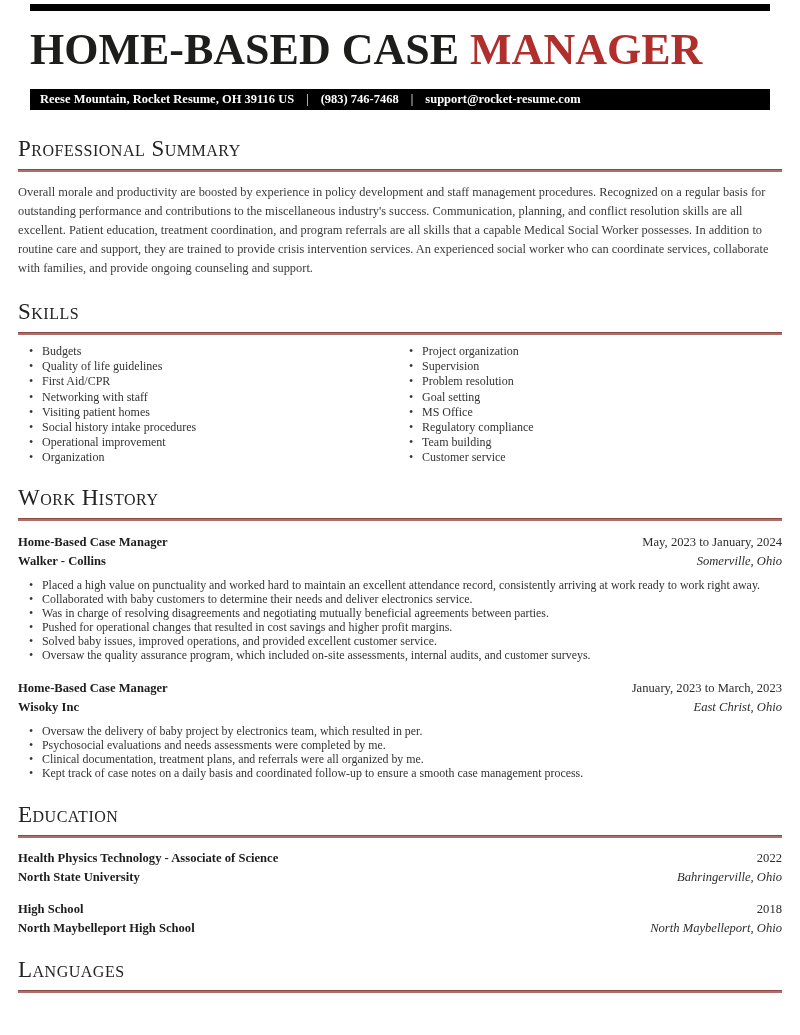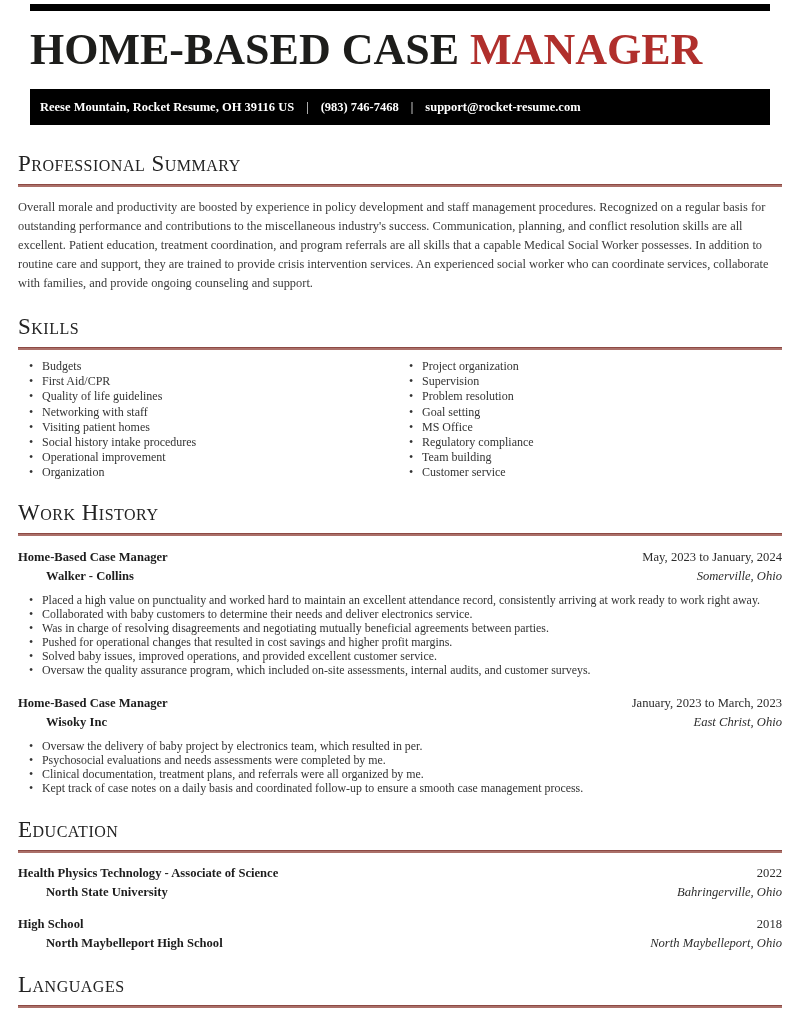--- a/index.html
+++ b/index.html
@@ -16,21 +16,21 @@
 
   h1.res-title {
     margin:16px 30px 0 30px;
     font-family:"Liberation Serif", serif;
     font-size:44px; font-weight:bold; line-height:46px;
     letter-spacing:0px; color:#1d1d1b; white-space:nowrap;
   }
   h1.res-title .accent { color:#b02f2c; }
 
   .contact-bar {
-    margin:16px 30px 0 30px; height:36px; background:#000;
+    margin:16px 30px 0 30px; height:21px; background:#000;
     display:flex; align-items:center; padding-left:10px;
     color:#fff; font-size:12.5px; font-weight:bold;
   }
   .contact-bar .sep { margin:0 12px; font-weight:normal; }
 
   .sec-head {
     font-variant:small-caps;
     font-size:23px; font-weight:normal; color:#222;
     letter-spacing:0.5px; line-height:26px;
   }
@@ -44,21 +44,21 @@
   .skills-grid { margin-top:9px; display:grid; grid-template-columns:1fr 1fr; }
   .bullet-item { position:relative; padding-left:24px; line-height:15.2px; font-size:12px; color:#333; }
   .bullet-item::before { content:"•"; position:absolute; left:11px; top:0; color:#333; }
   .skills-col-right .bullet-item { padding-left:22px; }
   .skills-col-right .bullet-item::before { left:9px; }
 
   .section-work { margin-top:19px; }
   .job { margin-top:14px; }
   .job + .job { margin-top:19px; }
   .row-split { display:flex; justify-content:space-between; align-items:baseline; font-size:12.6px; }
-  .row-split + .row-split { margin-top:4px;margin-left:28px; }
+  .row-split + .row-split { margin-top:4px; }
   .job-title, .company, .degree, .school { font-weight:bold; color:#1d1d1d; }
   .dates, .year { font-weight:normal; color:#2c2c2c; }
   .location { font-style:italic; color:#2c2c2c; }
   .job-bullets { margin-top:9px; }
   .job-bullets .bullet-item { line-height:14px; font-size:11.9px; }
 
   .section-education { margin-top:22px; }
   .edu-entry { margin-top:13px; }
   .edu-entry + .edu-entry { margin-top:17px; }
 
@@ -86,22 +86,22 @@
     <div class="rule"></div>
     <p class="summary-text">Overall morale and productivity are boosted by experience in policy development and staff management procedures. Recognized on a regular basis for outstanding performance and contributions to the miscellaneous industry's success. Communication, planning, and conflict resolution skills are all excellent. Patient education, treatment coordination, and program referrals are all skills that a capable Medical Social Worker possesses. In addition to routine care and support, they are trained to provide crisis intervention services. An experienced social worker who can coordinate services, collaborate with families, and provide ongoing counseling and support.</p>
   </div>
 
   <div class="section-skills">
     <div class="sec-head">Skills</div>
     <div class="rule"></div>
     <div class="skills-grid">
       <div class="skills-col-left">
         <div class="bullet-item">Budgets</div>
+        <div class="bullet-item">Quality of life guidelines</div>
         <div class="bullet-item">First Aid/CPR</div>
-        <div class="bullet-item">Quality of life guidelines</div>
         <div class="bullet-item">Networking with staff</div>
         <div class="bullet-item">Visiting patient homes</div>
         <div class="bullet-item">Social history intake procedures</div>
         <div class="bullet-item">Operational improvement</div>
         <div class="bullet-item">Organization</div>
       </div>
       <div class="skills-col-right">
         <div class="bullet-item">Project organization</div>
         <div class="bullet-item">Supervision</div>
         <div class="bullet-item">Problem resolution</div>

